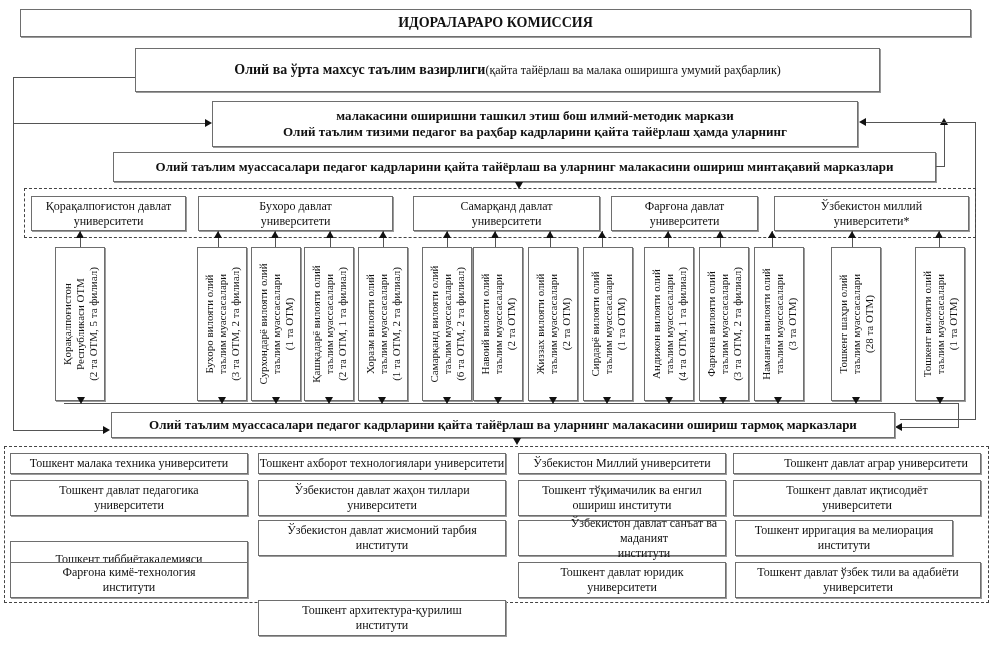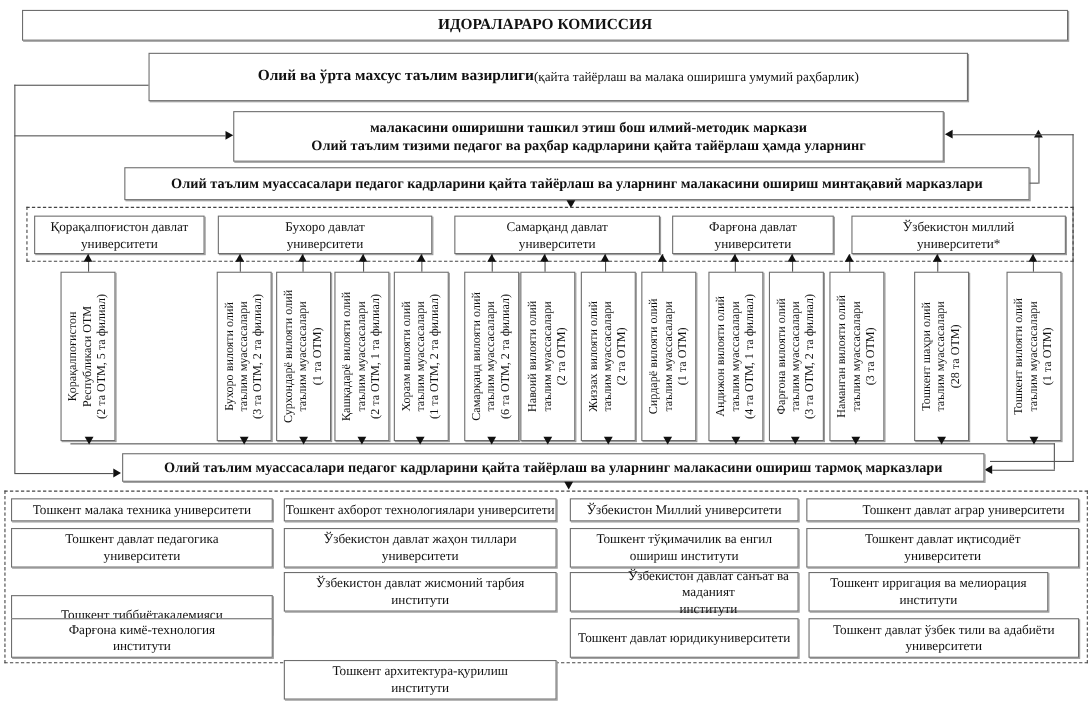--- a/index.html
+++ b/index.html
@@ -289,20 +289,20 @@
   </div>
 
 <div class="box t12" style="left:10px;top:562px;width:238px;height:36px;flex-direction:column;">
     <span class="stack">Фарғона кимё-технология</span>
     <span class="stack">институти</span>
   </div>
 <div class="box t12" style="left:258px;top:562px;width:248px;height:36px;flex-direction:column;margin-top:38px;">
     <span class="stack">Тошкент архитектура-қурилиш</span>
     <span class="stack">институти</span>
   </div>
-<div class="box t12" style="left:518px;top:562px;width:208px;height:36px;flex-direction:row;">
+<div class="box t12" style="left:518px;top:562px;width:208px;height:36px;flex-direction:column;">
     <span class="stack">Тошкент давлат юридик</span>
     <span class="stack">университети</span>
   </div>
 <div class="box t12" style="left:735px;top:562px;width:246px;height:36px;flex-direction:column;">
     <span class="stack">Тошкент давлат ўзбек тили ва адабиёти</span>
     <span class="stack">университети</span>
   </div>
 
 </body></html>

